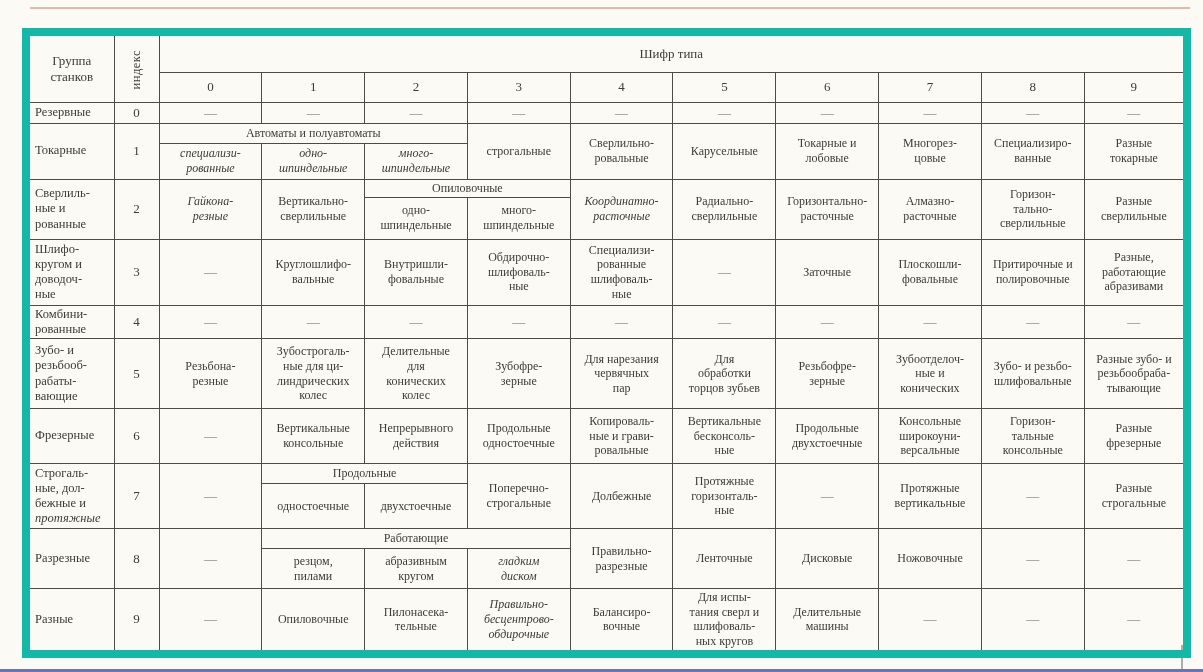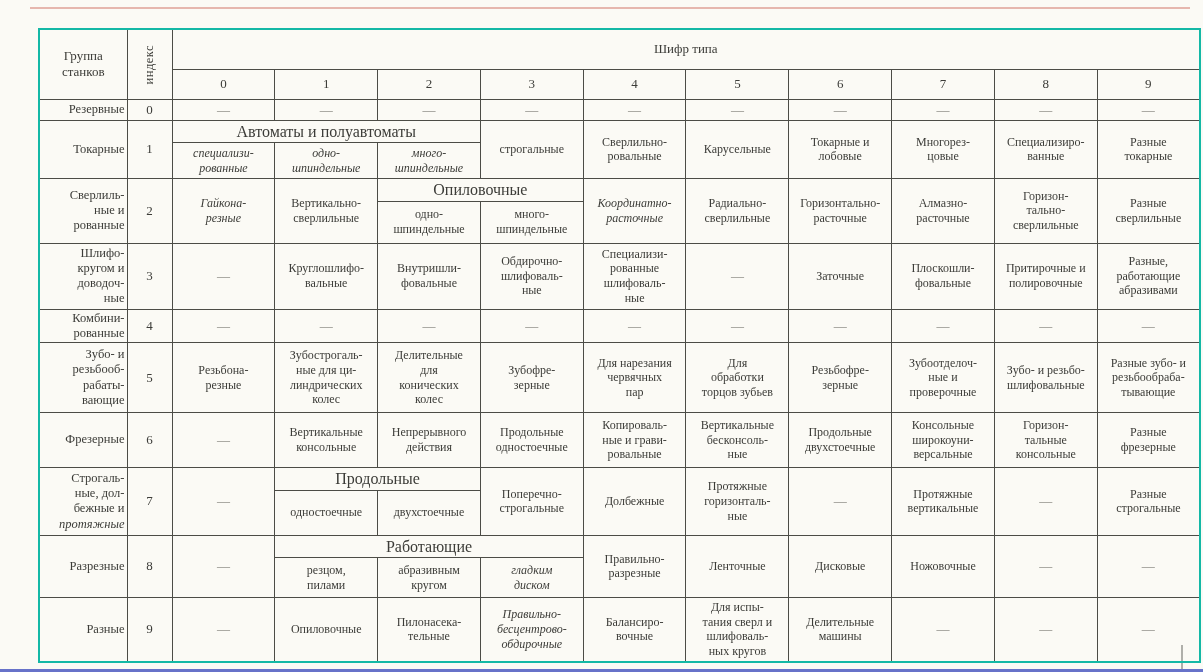--- a/index.html
+++ b/index.html
@@ -9,38 +9,38 @@
     font-family:"Liberation Serif","DejaVu Serif",serif;
     color:#3c3c38;
     position:relative;
     overflow:hidden;
   }
   .scan-line-top { position:absolute; left:30px; top:7px; width:1160px; height:2px; background:#dfa096; opacity:.75; }
   .scan-line-bottom { position:absolute; left:0; bottom:0; width:1203px; height:3px; background:#5663c4; opacity:.9; }
   .scan-line-right { position:absolute; left:1181px; top:645px; width:2px; height:24px; background:#8f8f8a; opacity:.7; }
 
   table.cls {
-    position:absolute; left:38px; top:28px;
+    position:absolute; left:22px; top:28px;
     width:1161px; height:617px;
     border-collapse:collapse; table-layout:fixed;
-    border:2px solid #14b8a6;
+    border:8px solid #14b8a6;
   }
   .cls td {
     border:1px solid #4c4c46;
     text-align:center; vertical-align:middle;
     font-size:12px; line-height:1.22;
     padding:1px 2px;
     white-space:pre-line;
     overflow:hidden;
   }
   .cls td.hd { font-size:13px; }
   .cls td.dg { font-size:13px; }
-  .cls td.rname { text-align:right; padding-left:5px; font-size:12.5px;margin-top:42px; }
+  .cls td.rname { text-align:left; padding-left:5px; font-size:12.5px;margin-top:42px; }
   .cls td.ridx { font-size:13px; }
-  .cls td.grp { font-size:16px; }
+  .cls td.grp { font-size:12px; }
   .cls td.dash { color:#7e7e76; font-size:13px; }
   .it { font-style:italic; }
   .blk { display:block; }
   .vert {
     display:inline-block;
     transform:rotate(-90deg);
     font-size:12.5px;
     letter-spacing:.5px;
     white-space:nowrap;
   }
@@ -230,21 +230,21 @@
         <td>Для нарезания
 червячных
 пар</td>
         <td>Для
 обработки
 торцов зубьев</td>
         <td>Резьбофре-
 зерные</td>
         <td>Зубоотделоч-
 ные и
-проверочные</td>
+конических</td>
         <td>Зубо- и резьбо-
 шлифовальные</td>
         <td>Разные зубо- и
 резьбообраба-
 тывающие</td>
       </tr>
 
       <tr style="height:55px">
         <td class="rname">Фрезерные</td>
         <td class="ridx">6</td>

